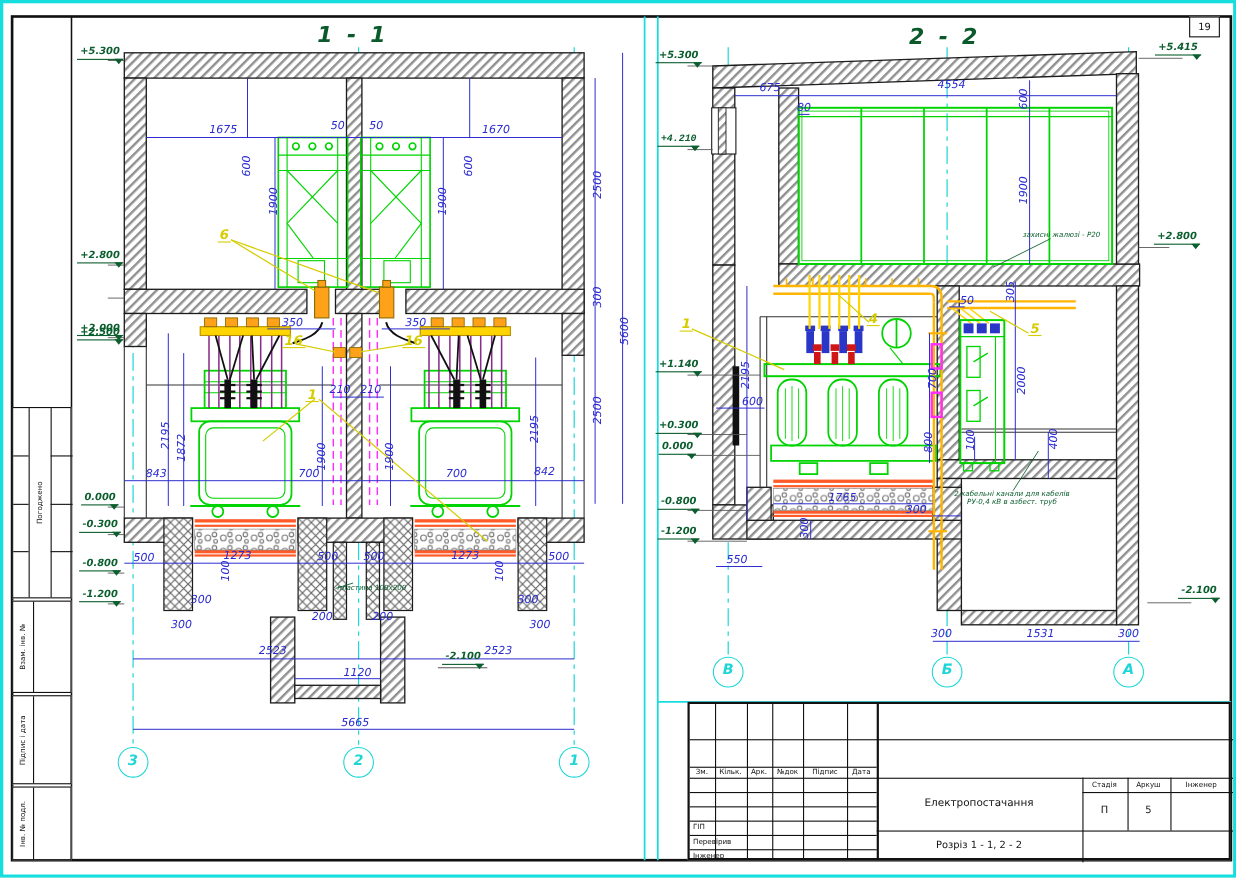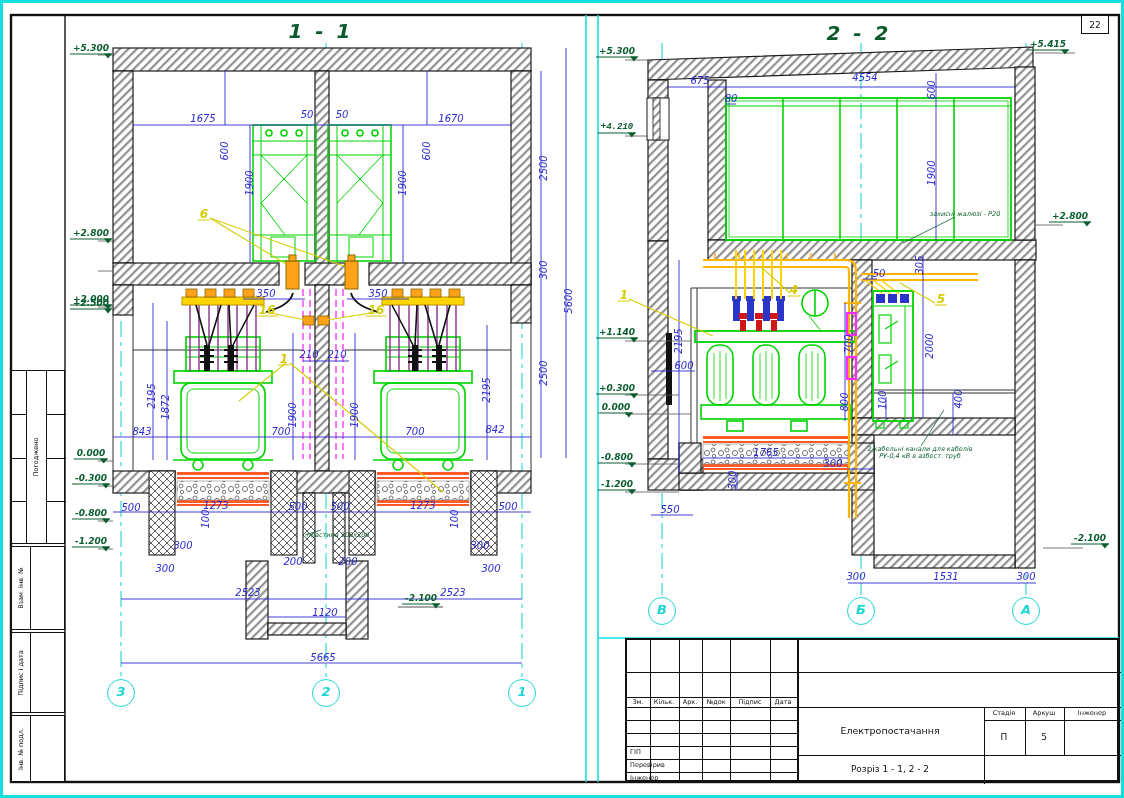--- a/index.html
+++ b/index.html
@@ -523,41 +523,41 @@
       <span class="lbl dim" style="left: 876px; top: 271px;">50</span>
       <span class="lbl dimv" style="left: 917px; top: 262px;">305</span>
       <span class="lbl dimv" style="left: 927px; top: 343px;">2000</span>
       <span class="lbl dimv" style="left: 880px; top: 397px;">100</span>
       <span class="lbl dimv" style="left: 956px; top: 396px;">400</span>
       <span class="lbl dim" style="left: 853px; top: 574px;">300</span>
       <span class="lbl dim" style="left: 943px; top: 574px;">1531</span>
       <span class="lbl dim" style="left: 1023px; top: 574px;">300</span>
       <span class="lbl elev" style="left: 614px; top: 49px;">+5.300</span>
       <span class="lbl elev" style="left: 614px; top: 125px; font-family: Liberation Mono, monospace;">+4.210</span>
-      <span class="lbl elev" style="left: 1045px; top: 42px; text-align: right;">+5.415</span>
+      <span class="lbl elev" style="left: 1068px; top: 42px; text-align: right;">+5.415</span>
       <span class="lbl elev" style="left: 1067px; top: 214px;">+2.800</span>
       <span class="lbl elev" style="left: 614px; top: 330px;">+1.140</span>
       <span class="lbl elev" style="left: 614px; top: 386px;">+0.300</span>
       <span class="lbl elev" style="left: 613px; top: 405px;">0.000</span>
       <span class="lbl elev" style="left: 614px; top: 455px;">-0.800</span>
       <span class="lbl elev" style="left: 614px; top: 482px;">-1.200</span>
       <span class="lbl elev" style="left: 1087px; top: 536px;">-2.100</span>
       <span class="lbl callout" style="left: 621px; top: 292px;">1</span>
       <span class="lbl callout" style="left: 791px; top: 287px;">4</span>
       <span class="lbl callout" style="left: 938px; top: 296px;">5</span>
       <span class="lbl note" style="left: 962px; top: 211px;">захисні жалюзі - Р20</span>
       <span class="lbl note" style="left: 917px; top: 446px;">2 кабельні канали для кабелів</span>
       <span class="lbl note" style="left: 917px; top: 453px;">РУ-0,4 кВ в азбест. труб</span>
       <span class="lbl axisb" style="left: 659px; top: 608px;">В</span>
       <span class="lbl axisb" style="left: 858px; top: 608px;">Б</span>
       <span class="lbl axisb" style="left: 1023px; top: 608px;">А</span>
     </div>
 
 <div class="sheetbox">
-  <span>22</span>
+  <span>19</span>
 </div>
 
 <div class="stampsec" style="top:367px;height:174px">
   <div class="vl" style="left:14px"></div>
   <div class="vl" style="left:34px"></div>
   <div class="hl" style="top:43px;left:0;width:14px"></div>
   <div class="hl" style="top:87px;left:0;width:14px"></div>
   <div class="hl" style="top:130px;left:0;width:14px"></div>
   <div class="hl" style="top:43px;left:34px;width:20px"></div>
   <div class="hl" style="top:87px;left:34px;width:20px"></div>

